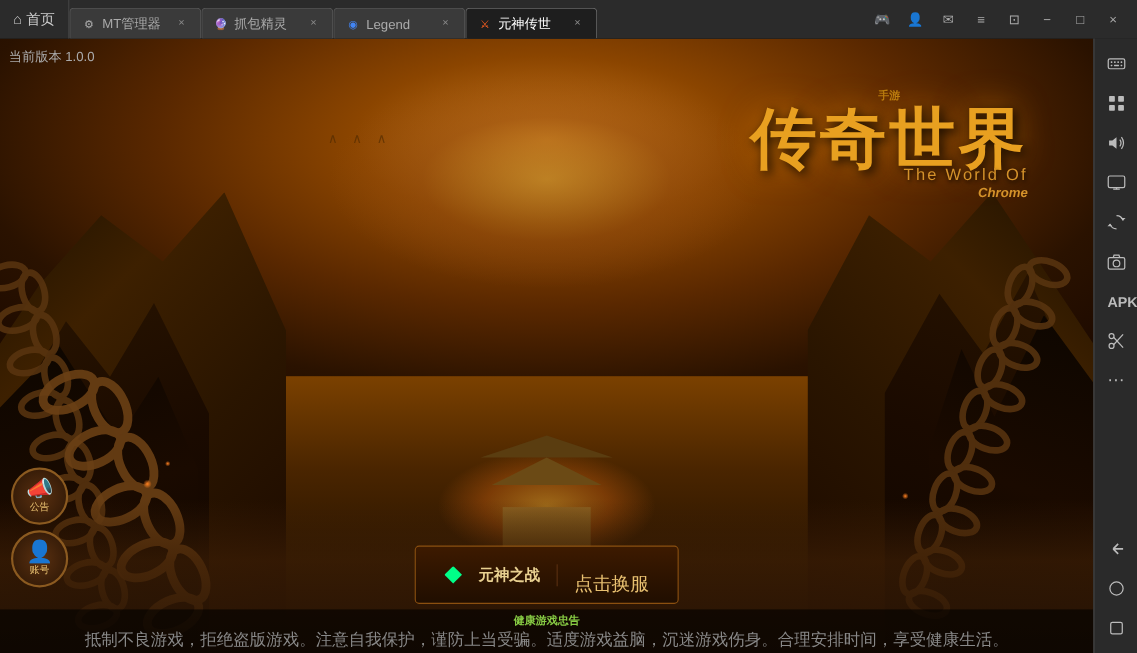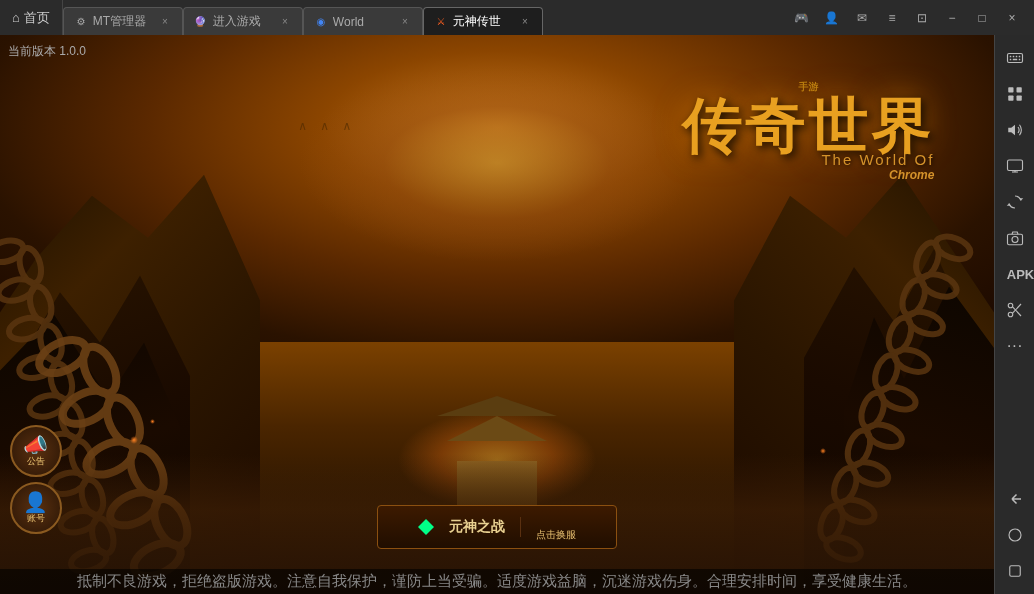--- a/index.html
+++ b/index.html
@@ -389,21 +389,21 @@
     }
 
     .server-divider {
       width: 1px;
       height: 20px;
       background: #5a3010;
     }
 
     .change-server-btn {
       color: #e8c070;
-      font-size: 10px;
+      font-size: 17px;
       cursor: pointer;
       margin-top: 16px;
     }
 
     .play-button {
       background: linear-gradient(180deg, #8b2000 0%, #5a1000 50%, #8b2000 100%);
       border: 2px solid #e8603a;
       border-radius: 4px;
       padding: 10px 50px;
       color: #ffe090;
@@ -491,26 +491,26 @@
   </div>
 
   <div class="tabs-area">
     <div class="tab">
       <span class="tab-icon">⚙</span>
       <span class="tab-label">MT管理器</span>
       <span class="tab-close">×</span>
     </div>
     <div class="tab">
       <span class="tab-icon">🔮</span>
-      <span class="tab-label">进入游戏</span>
+      <span class="tab-label">抓包精灵</span>
       <span class="tab-close">×</span>
     </div>
     <div class="tab">
       <span class="tab-icon" style="color:#4285f4;">◉</span>
-      <span class="tab-label">World</span>
+      <span class="tab-label">Legend</span>
       <span class="tab-close">×</span>
     </div>
     <div class="tab active">
       <span class="tab-icon" style="color:#ff6020;">⚔</span>
       <span class="tab-label">元神传世</span>
       <span class="tab-close">×</span>
     </div>
   </div>
 
   <div class="titlebar-controls">
@@ -719,20 +719,21 @@
       <div class="server-row">
         <div class="server-indicator"></div>
         <span class="server-name">元神之战</span>
         <div class="server-divider"></div>
         <span class="change-server-btn">点击换服</span>
       </div>
 
     </div>
 
     <div class="health-bar" style="position:absolute;bottom:0;left:0;width:100%;">
+      <span class="health-title">健康游戏忠告</span>
       <span class="health-text">抵制不良游戏，拒绝盗版游戏。注意自我保护，谨防上当受骗。适度游戏益脑，沉迷游戏伤身。合理安排时间，享受健康生活。</span>
     </div>
 
     <div class="particle" style="left:130px;bottom:150px;width:8px;height:8px;animation-delay:0s;"></div>
     <div class="particle" style="left:150px;bottom:170px;width:5px;height:5px;animation-delay:0.5s;"></div>
     <div class="particle" style="left:820px;bottom:140px;width:6px;height:6px;animation-delay:1s;"></div>
 
   </div>
 </div>
 

